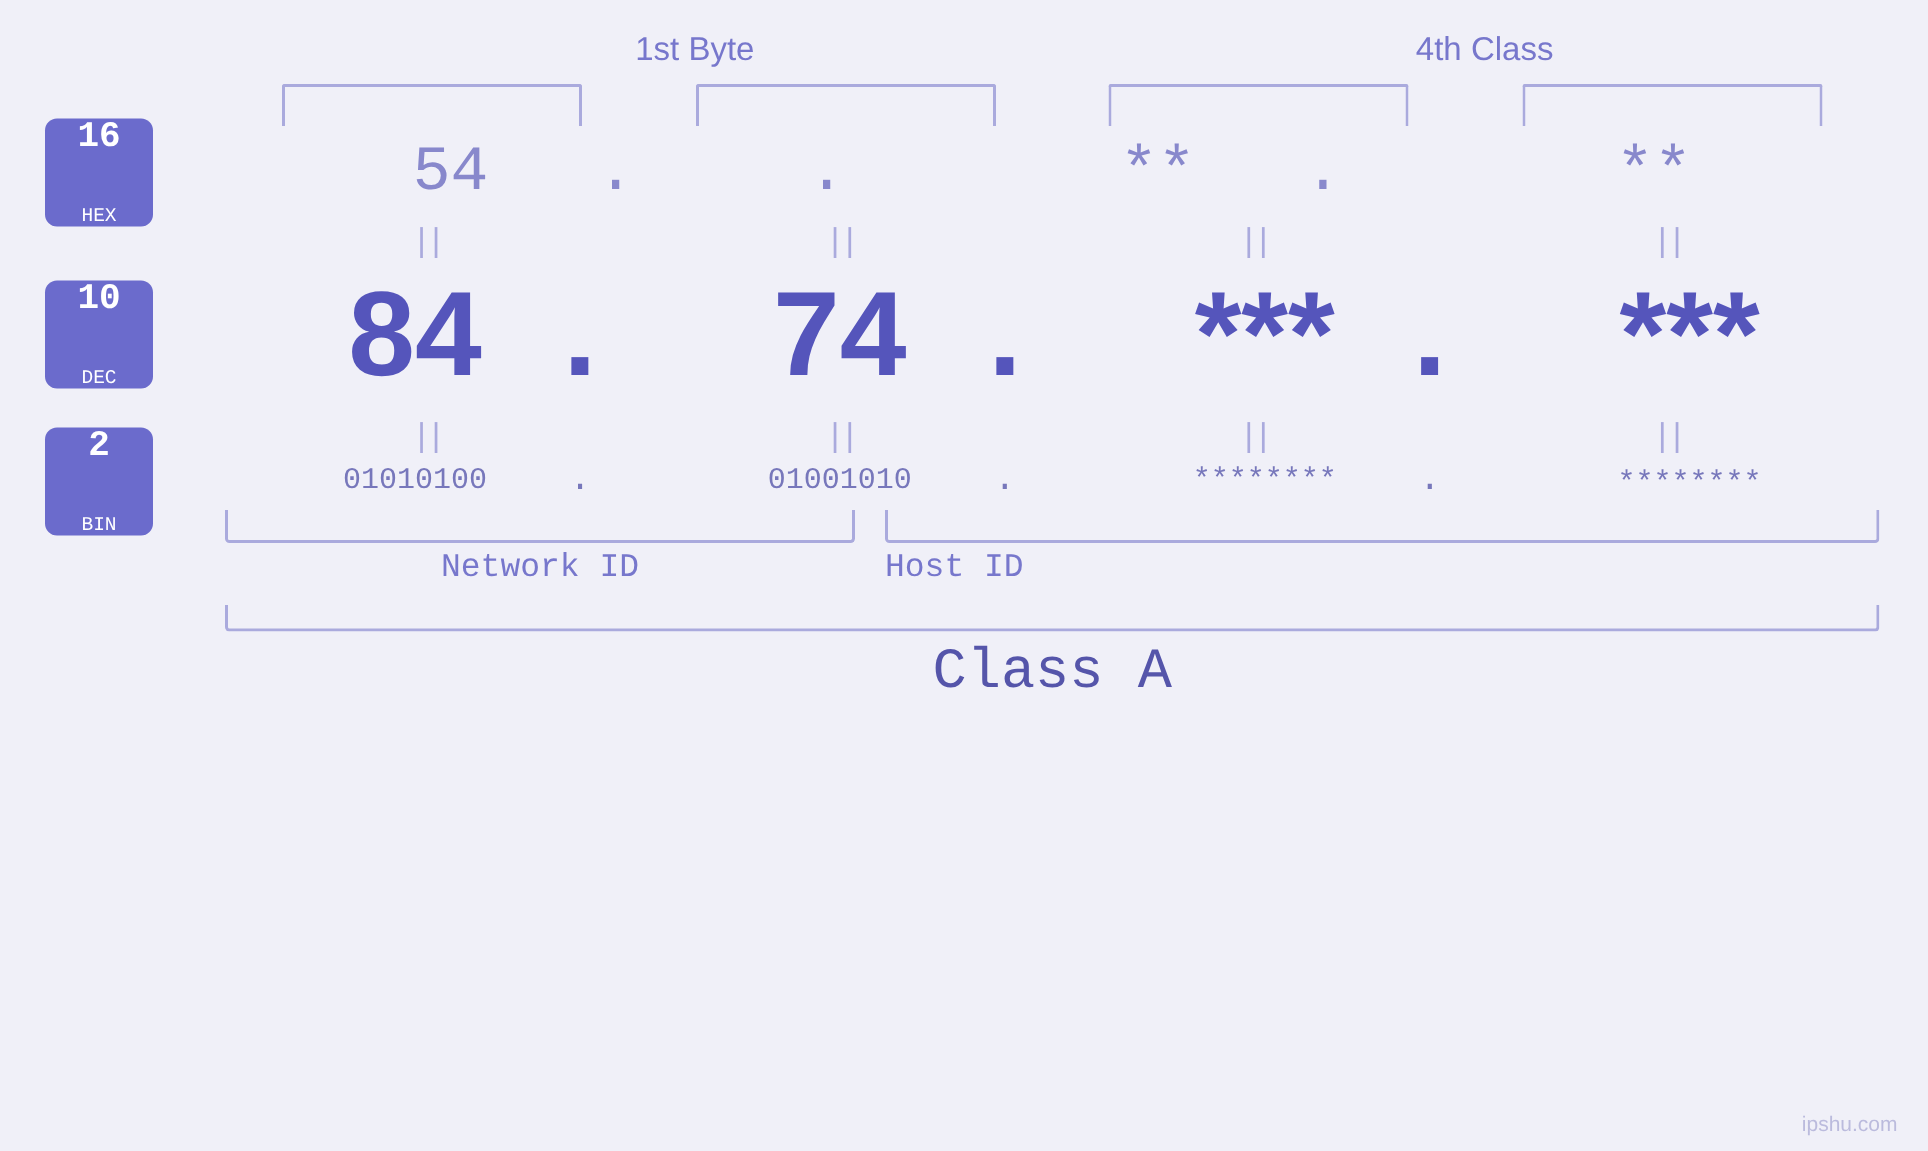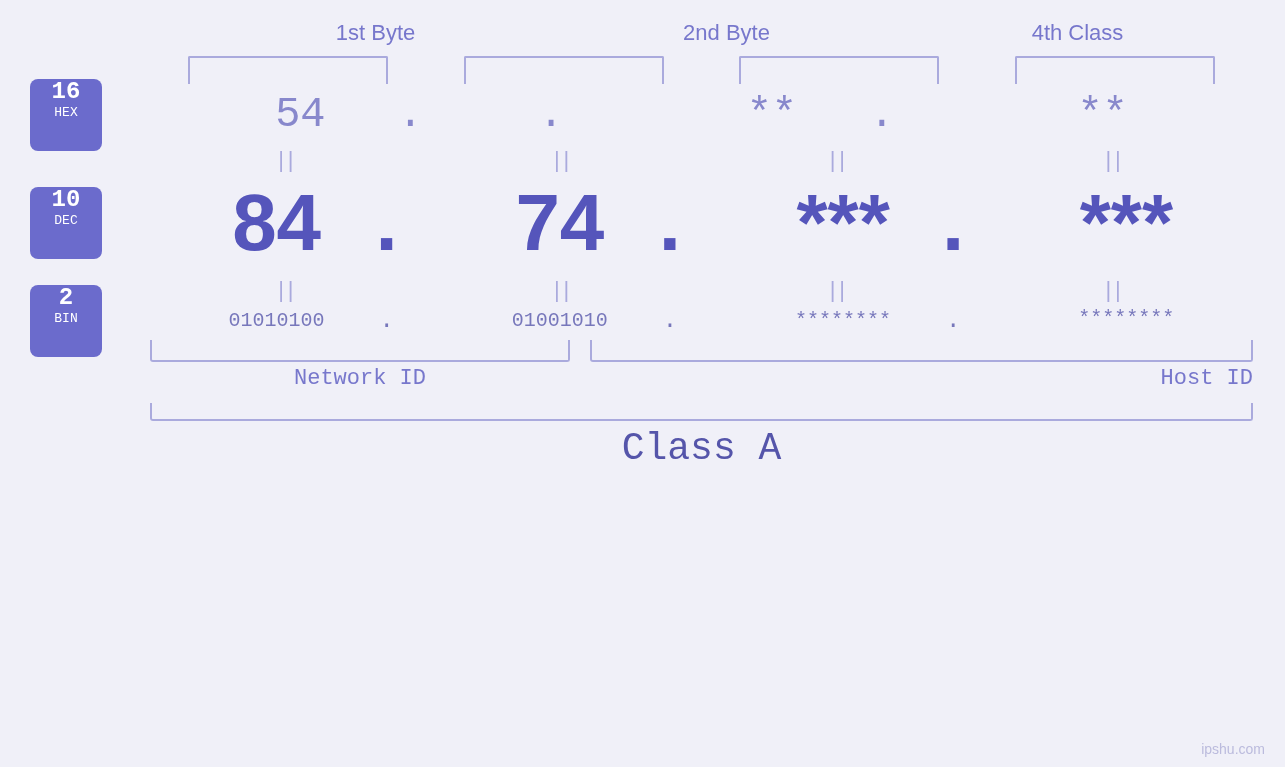--- a/index.html
+++ b/index.html
@@ -40,21 +40,21 @@
 
     .badge {
       width: 72px;
       height: 72px;
       background-color: #6b6bcc;
       color: white;
       border-radius: 8px;
       display: flex;
       flex-direction: column;
       align-items: center;
-      justify-content: flex-start;
+      justify-content: space-between;
     }
 
     .badge-num {
       font-size: 24px;
       font-weight: bold;
       line-height: 1.1;
     }
 
     .badge-label {
       font-size: 13px;
@@ -139,21 +139,21 @@
       position: absolute;
       bottom: 10px;
       right: 20px;
       color: #bbbbdd;
       font-size: 14px;
       font-family: Arial, sans-serif;
     }
 
     .four-cells {
       display: flex;
-      align-items: flex-start;
+      align-items: flex-end;
       justify-content: space-around;
       width: 100%;
     }
 
     .cell-and-dot {
       display: flex;
       align-items: center;
     }
 
     .cell-value {
@@ -167,21 +167,20 @@
       text-align: center;
     }
   </style>
 </head>
 <body>
 
 <div class="container">
 
   <div class="byte-labels-row">
     <div class="byte-label">1st Byte</div>
-    <div class="byte-label">2nd Byte</div>
     <div class="byte-label">4th Class</div>
   </div>
 
   <div class="bracket-row">
     <div class="bracket"></div>
     <div class="bracket"></div>
     <div class="bracket"></div>
     <div class="bracket"></div>
   </div>
 
@@ -273,21 +272,21 @@
   <div style="display:flex; align-items:flex-start;">
 
     <div style="display:flex; flex-direction:column; width: 420px;">
       <div style="border: 2px solid #aaaadd; border-top:none; height:22px; width:100%; border-radius:0 0 3px 3px;"></div>
       <div style="text-align:center; color:#7777cc; font-size:22px; font-family:'Courier New',Courier,monospace; margin-top:4px;">Network ID</div>
     </div>
     <div style="width:20px;"></div>
 
     <div style="display:flex; flex-direction:column; flex:1;">
       <div style="border: 2px solid #aaaadd; border-top:none; height:22px; width:100%; border-radius:0 0 3px 3px;"></div>
-      <div style="text-align:right; color:#7777cc; font-size:22px; font-family:'Courier New',Courier,monospace; margin-top:4px;">Host ID</div>
+      <div style="text-align:left; color:#7777cc; font-size:22px; font-family:'Courier New',Courier,monospace; margin-top:4px;">Host ID</div>
     </div>
   </div>
 
   <div style="margin-top:12px;">
     <div style="border: 2px solid #aaaadd; border-top:none; height:18px; width:100%; border-radius:0 0 3px 3px;"></div>
     <div style="text-align:center; color:#5555aa; font-size:38px; font-family:'Courier New',Courier,monospace; margin-top:6px;">Class A</div>
   </div>
 
   <div class="watermark">ipshu.com</div>
 

